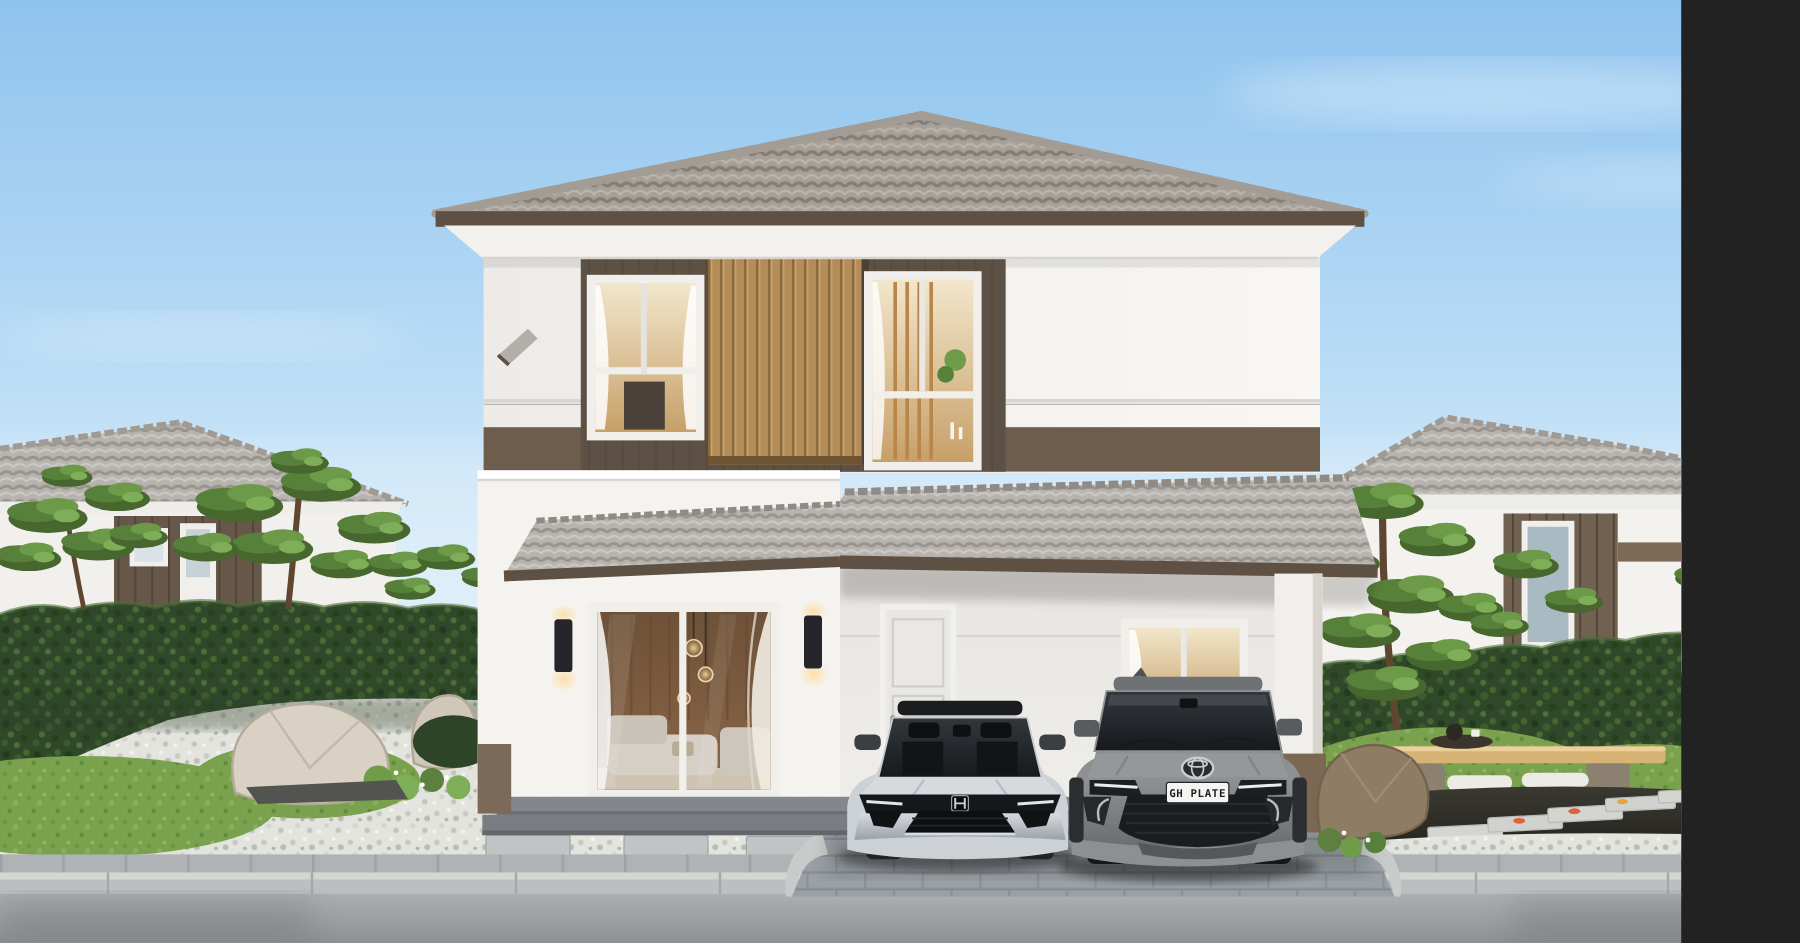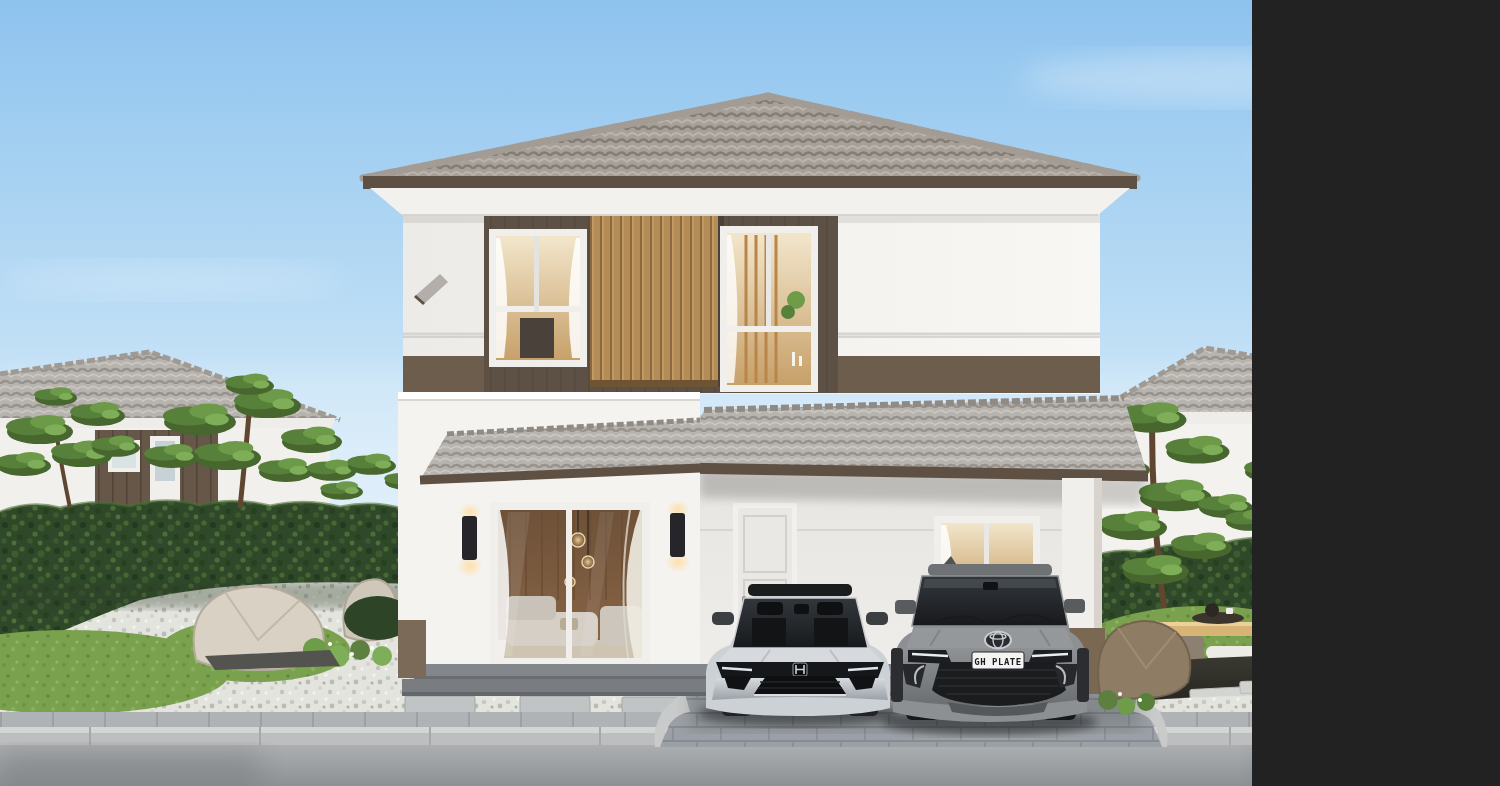--- a/index.html
+++ b/index.html
@@ -1,16 +1,16 @@
 <!DOCTYPE html>
 <html><head>
 <meta charset="utf-8">
 <style>
   html,body{margin:0;padding:0;background:#222;}
-  .stage{width:1252px;height:786px;position:relative;overflow:hidden;
+  .stage{width:1401px;height:786px;position:relative;overflow:hidden;
          font-family:"DejaVu Sans", sans-serif;}
   svg{display:block}
   text{font-family:"DejaVu Sans Mono", monospace;}
 </style>
 </head>
 <body>
 
 <div class="stage">
 <svg width="1500" height="786" viewBox="0 0 1500 786">
 <defs>

